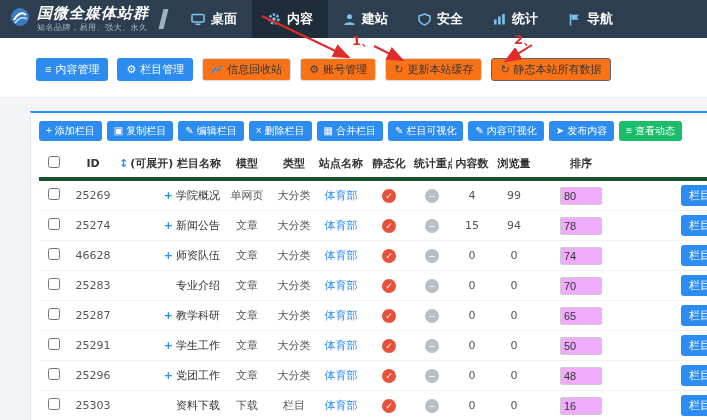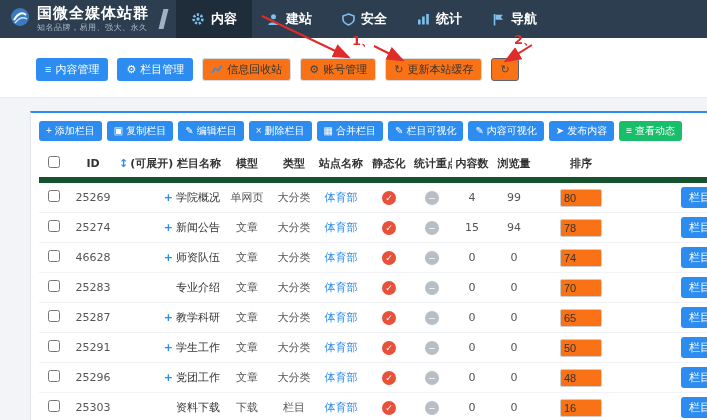--- a/index.html
+++ b/index.html
@@ -4,21 +4,21 @@
 <style>
   *{margin:0;padding:0;box-sizing:border-box;}
   html,body{width:707px;height:420px;overflow:hidden;background:#f2f4f7;
     font-family:"DejaVu Sans","Liberation Sans",sans-serif;}
   body{position:relative;}
 
   
   .topbar{height:38px;background:#2c3e50;display:flex;align-items:stretch;color:#fff;}
   .logo-wrap{display:flex;align-items:center;gap:7px;padding:0 8px 0 10px;}
   .logo-text{display:flex;flex-direction:column;justify-content:center;}
-  .logo-title{font-size:15px;font-weight:bold;letter-spacing:1px;line-height:17px;white-space:nowrap;}
+  .logo-title{font-size:15px;font-weight:bold;font-style:italic;letter-spacing:1px;line-height:17px;white-space:nowrap;}
   .logo-subtitle{font-size:8px;color:#aebbc9;letter-spacing:.5px;white-space:nowrap;}
   .logo-divider{width:5px;height:20px;background:#9fb2c4;align-self:center;margin:0 10px 0 4px;transform:skewX(-14deg);}
   .nav{display:flex;align-items:stretch;}
   .nav-item{display:flex;align-items:center;gap:6px;padding:0 15px;font-size:13px;font-weight:bold;cursor:pointer;white-space:nowrap;}
   .nav-item.active{background:rgba(0,0,0,.28);}
   .nav-icon{display:inline-flex;align-items:center;}
   .nav-icon svg{display:block;}
 
   
   .toolbar{background:#fff;padding:20px 0 16px 36px;display:flex;gap:9px;border-bottom:1px solid #e9ebee;}
@@ -35,36 +35,36 @@
     border-top:2px solid #2d8cf0;padding:8px 0 4px 8px;}
   .action-bar{display:flex;gap:5px;margin-bottom:9px;}
   .btn-sm{height:20px;display:inline-flex;align-items:center;gap:3px;padding:0 7px;font-size:10px;
     color:#fff;border:none;border-radius:3px;cursor:pointer;white-space:nowrap;}
   .btn-sm.blue{background:#2d8cf0;}
   .btn-sm.green{background:#19be6b;}
   .btn-sm .glyph{font-size:10px;line-height:1;}
 
   
   table{border-collapse:collapse;table-layout:fixed;width:687px;}
-  th{font-size:11px;color:#333;font-weight:bold;padding:6px 2px;border-bottom:6px solid #14532d;
+  th{font-size:11px;color:#333;font-weight:bold;padding:6px 2px;border-bottom:4px solid #14532d;
      text-align:center;white-space:nowrap;overflow:hidden;}
   th.l{text-align:left;}
   td{font-size:11px;color:#555;padding:4px 2px;border-bottom:1px solid #f1f3f6;text-align:center;
      white-space:nowrap;overflow:hidden;height:25px;}
   td.c-name{text-align:right;}
   .sort-icon{color:#2d8cf0;font-weight:bold;margin-right:2px;}
   .plus{color:#2d8cf0;font-weight:bold;margin-right:3px;font-size:11px;cursor:pointer;}
   .name-link{color:#333;text-decoration:none;cursor:pointer;}
   .site-link{color:#2d8cf0;text-decoration:none;cursor:pointer;}
   .circle{display:inline-block;width:14px;height:14px;border-radius:50%;color:#fff;font-size:9px;
     line-height:14px;text-align:center;cursor:pointer;}
   .circle.red{background:#e8503a;}
   .circle.gray{background:#b8bec5;}
   .sort-input{width:42px;height:18px;border:1px solid #ccc;border-radius:2px;font-size:11px;
-    padding:0 3px;color:#333;background:#f97316;}
+    padding:0 3px;color:#333;background:#f0abfc;}
   td.c-action{text-align:left;padding-left:55px;}
   .row-action-btn{background:#2d8cf0;color:#fff;border:none;border-radius:3px;font-size:11px;
     padding:3px 8px;white-space:nowrap;cursor:pointer;}
 
   
   .annotations{position:absolute;left:0;top:0;width:707px;height:420px;pointer-events:none;z-index:60;}
   .arrow{stroke:#e02b2b;stroke-width:2;}
   .ann-label{font-size:13px;font-weight:bold;fill:#e02b2b;font-family:"DejaVu Sans","Liberation Sans",sans-serif;}
 
   input[type=checkbox]{width:12px;height:12px;cursor:pointer;}
@@ -81,20 +81,29 @@
         <path d="M5 16 Q11 8 17 12" stroke="#cfe6ff" stroke-width="1.5" fill="none"></path>
       </svg>
     </span>
     <div class="logo-text">
       <span class="logo-title">国微全媒体站群</span>
       <span class="logo-subtitle">知名品牌，易用、强大、永久</span>
     </div>
   </div>
   <div class="logo-divider"></div>
   <nav class="nav">
+    <div class="nav-item">
+      <span class="nav-icon">
+        <svg width="14" height="13" viewBox="0 0 14 13">
+            <rect x="1" y="1.5" width="12" height="7.5" rx="1" fill="none" stroke="#7ec1ed" stroke-width="1.6"></rect>
+            <rect x="4.5" y="10.5" width="5" height="1.6" fill="#7ec1ed"></rect>
+          </svg>
+      </span>
+      <span>桌面</span>
+    </div>
     <div class="nav-item active">
       <span class="nav-icon">
         <svg width="14" height="14" viewBox="0 0 14 14">
             <circle cx="7" cy="7" r="4.4" fill="none" stroke="#7ec1ed" stroke-width="2.6" stroke-dasharray="2.2 1.6"></circle>
             <circle cx="7" cy="7" r="1.7" fill="#7ec1ed"></circle>
           </svg>
       </span>
       <span>内容</span>
     </div>
     <div class="nav-item">
@@ -156,20 +165,21 @@
   <button class="tb-btn plain">
     <span class="tb-icon">⚙</span>
     <span>账号管理</span>
   </button>
   <button class="tb-btn plain">
     <span class="tb-icon">↻</span>
     <span>更新本站缓存</span>
   </button>
   <button class="tb-btn outlined">
     <span class="tb-icon">↻</span>
+    <span>静态本站所有数据</span>
   </button>
 </div>
 
 <div class="card">
 
   <div class="action-bar">
 
       <button class="btn-sm blue">
         <span class="glyph">+</span>
         <span>添加栏目</span>

